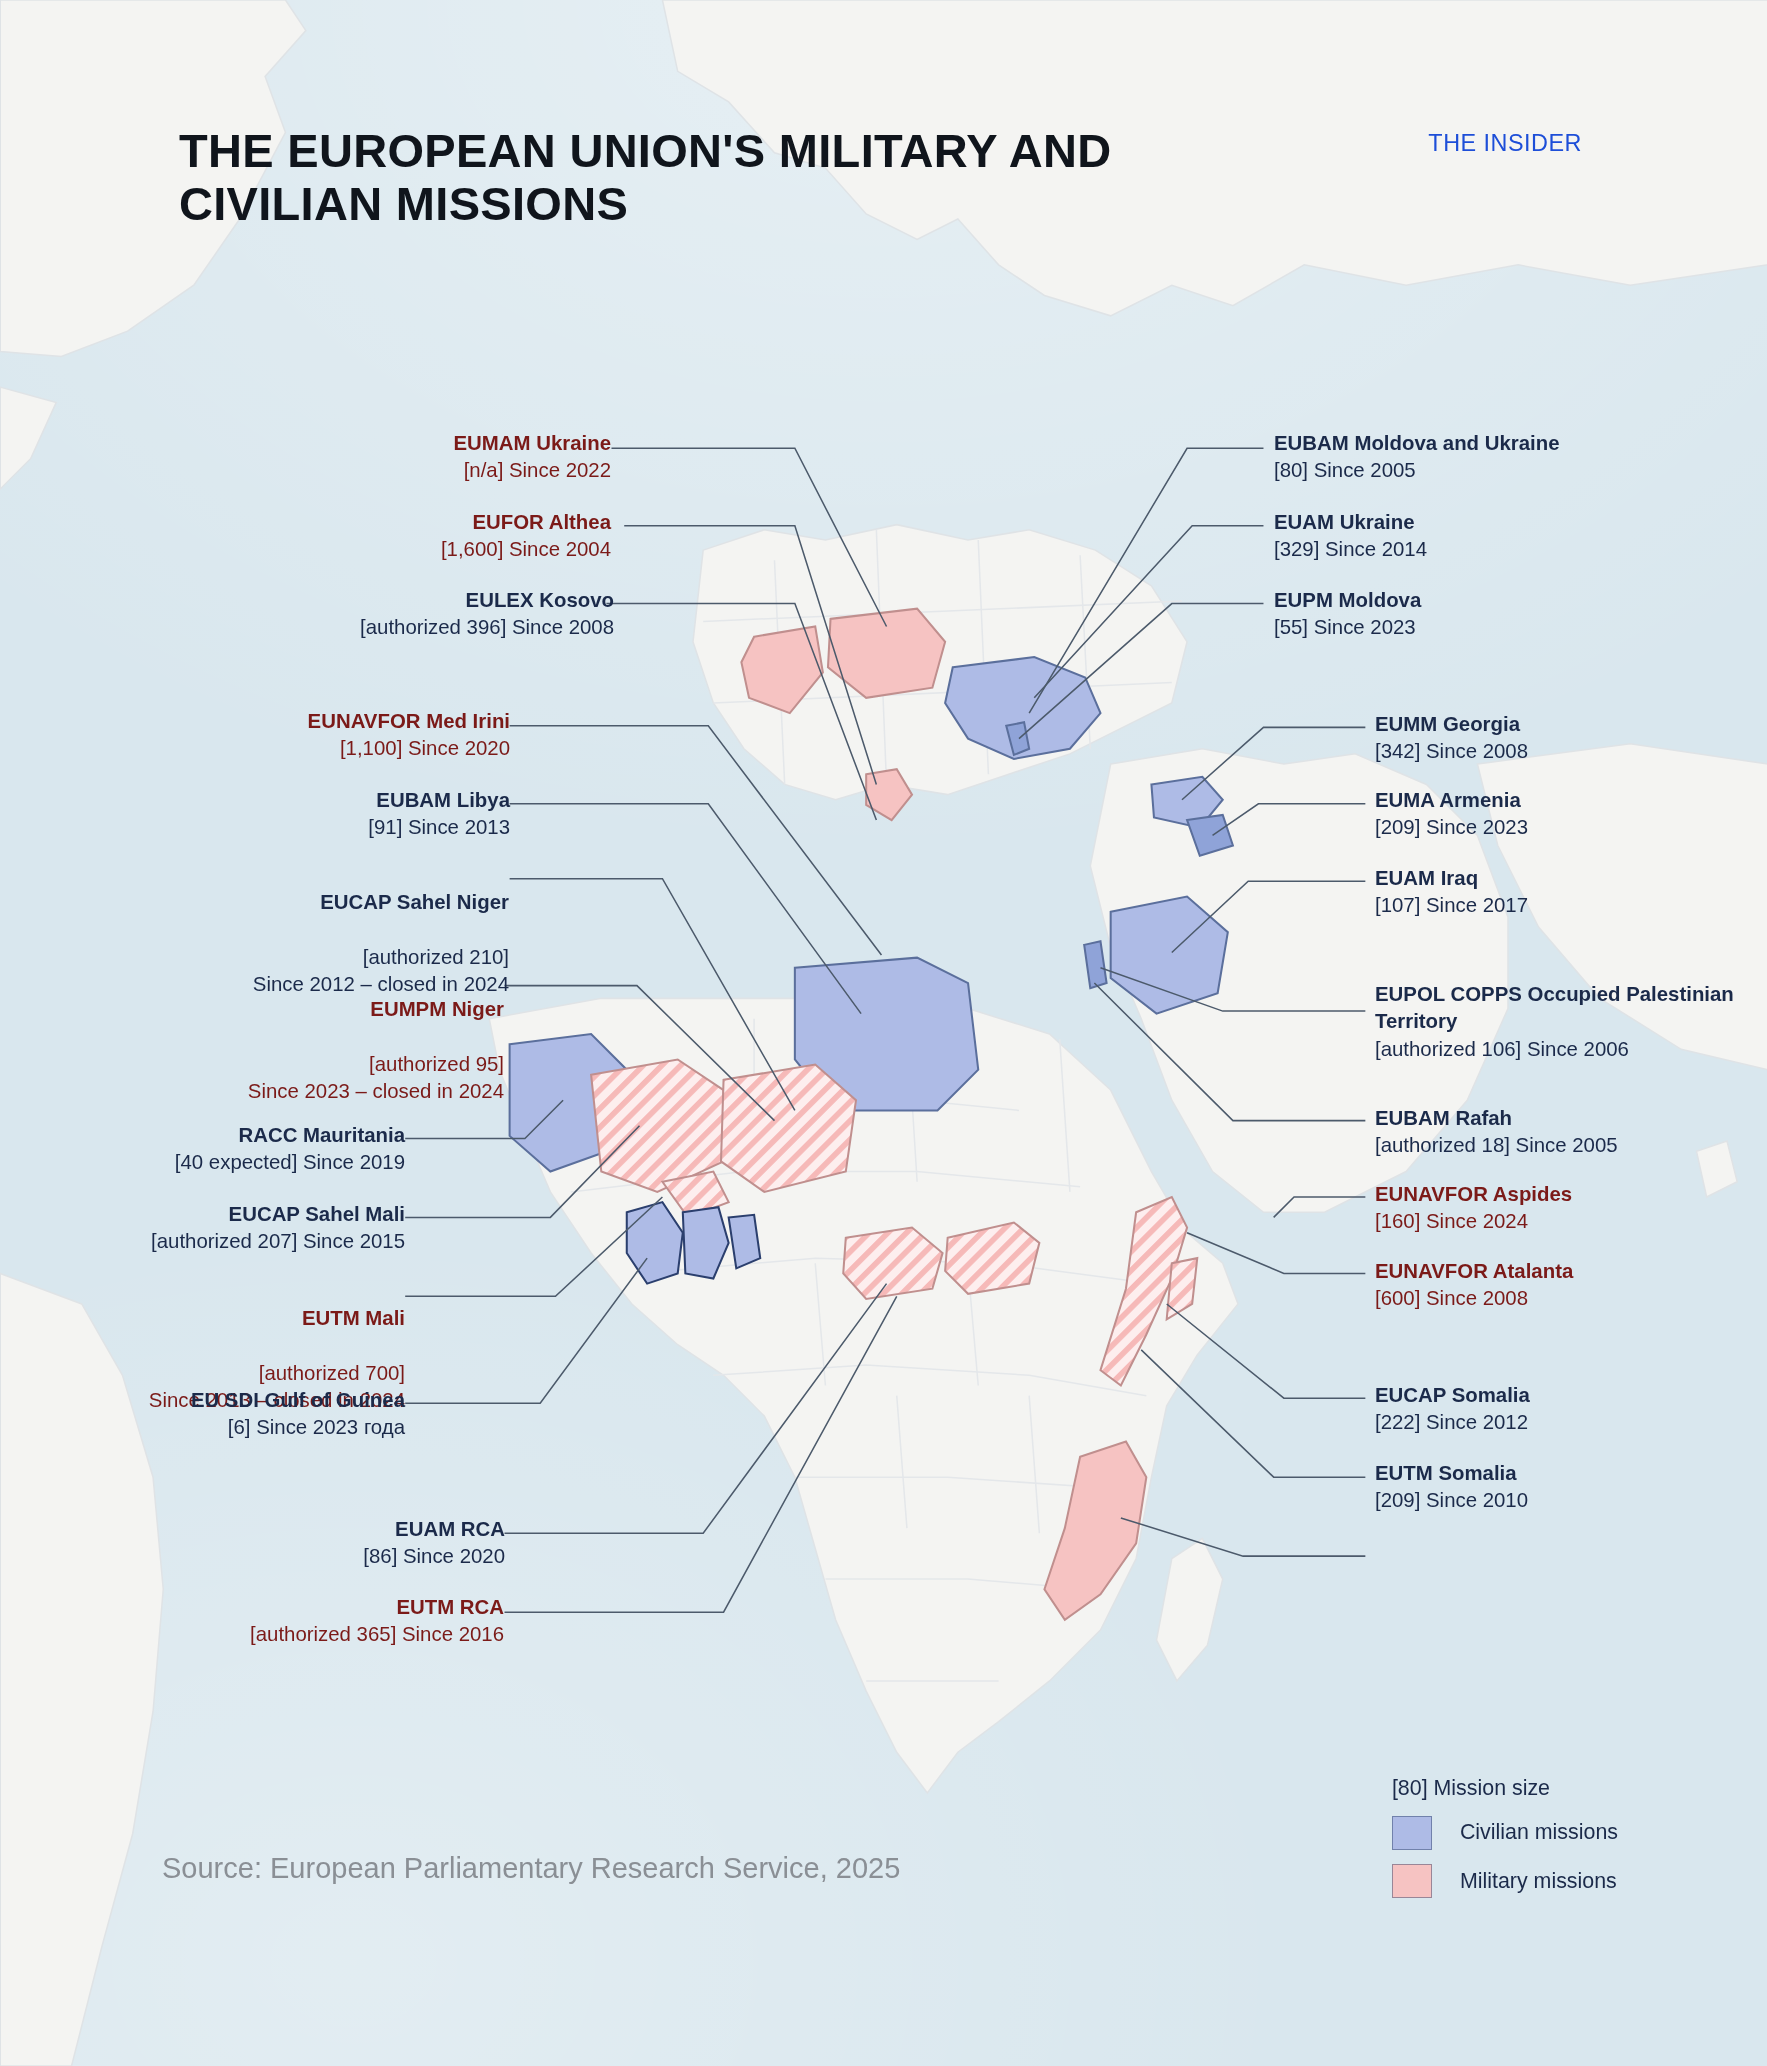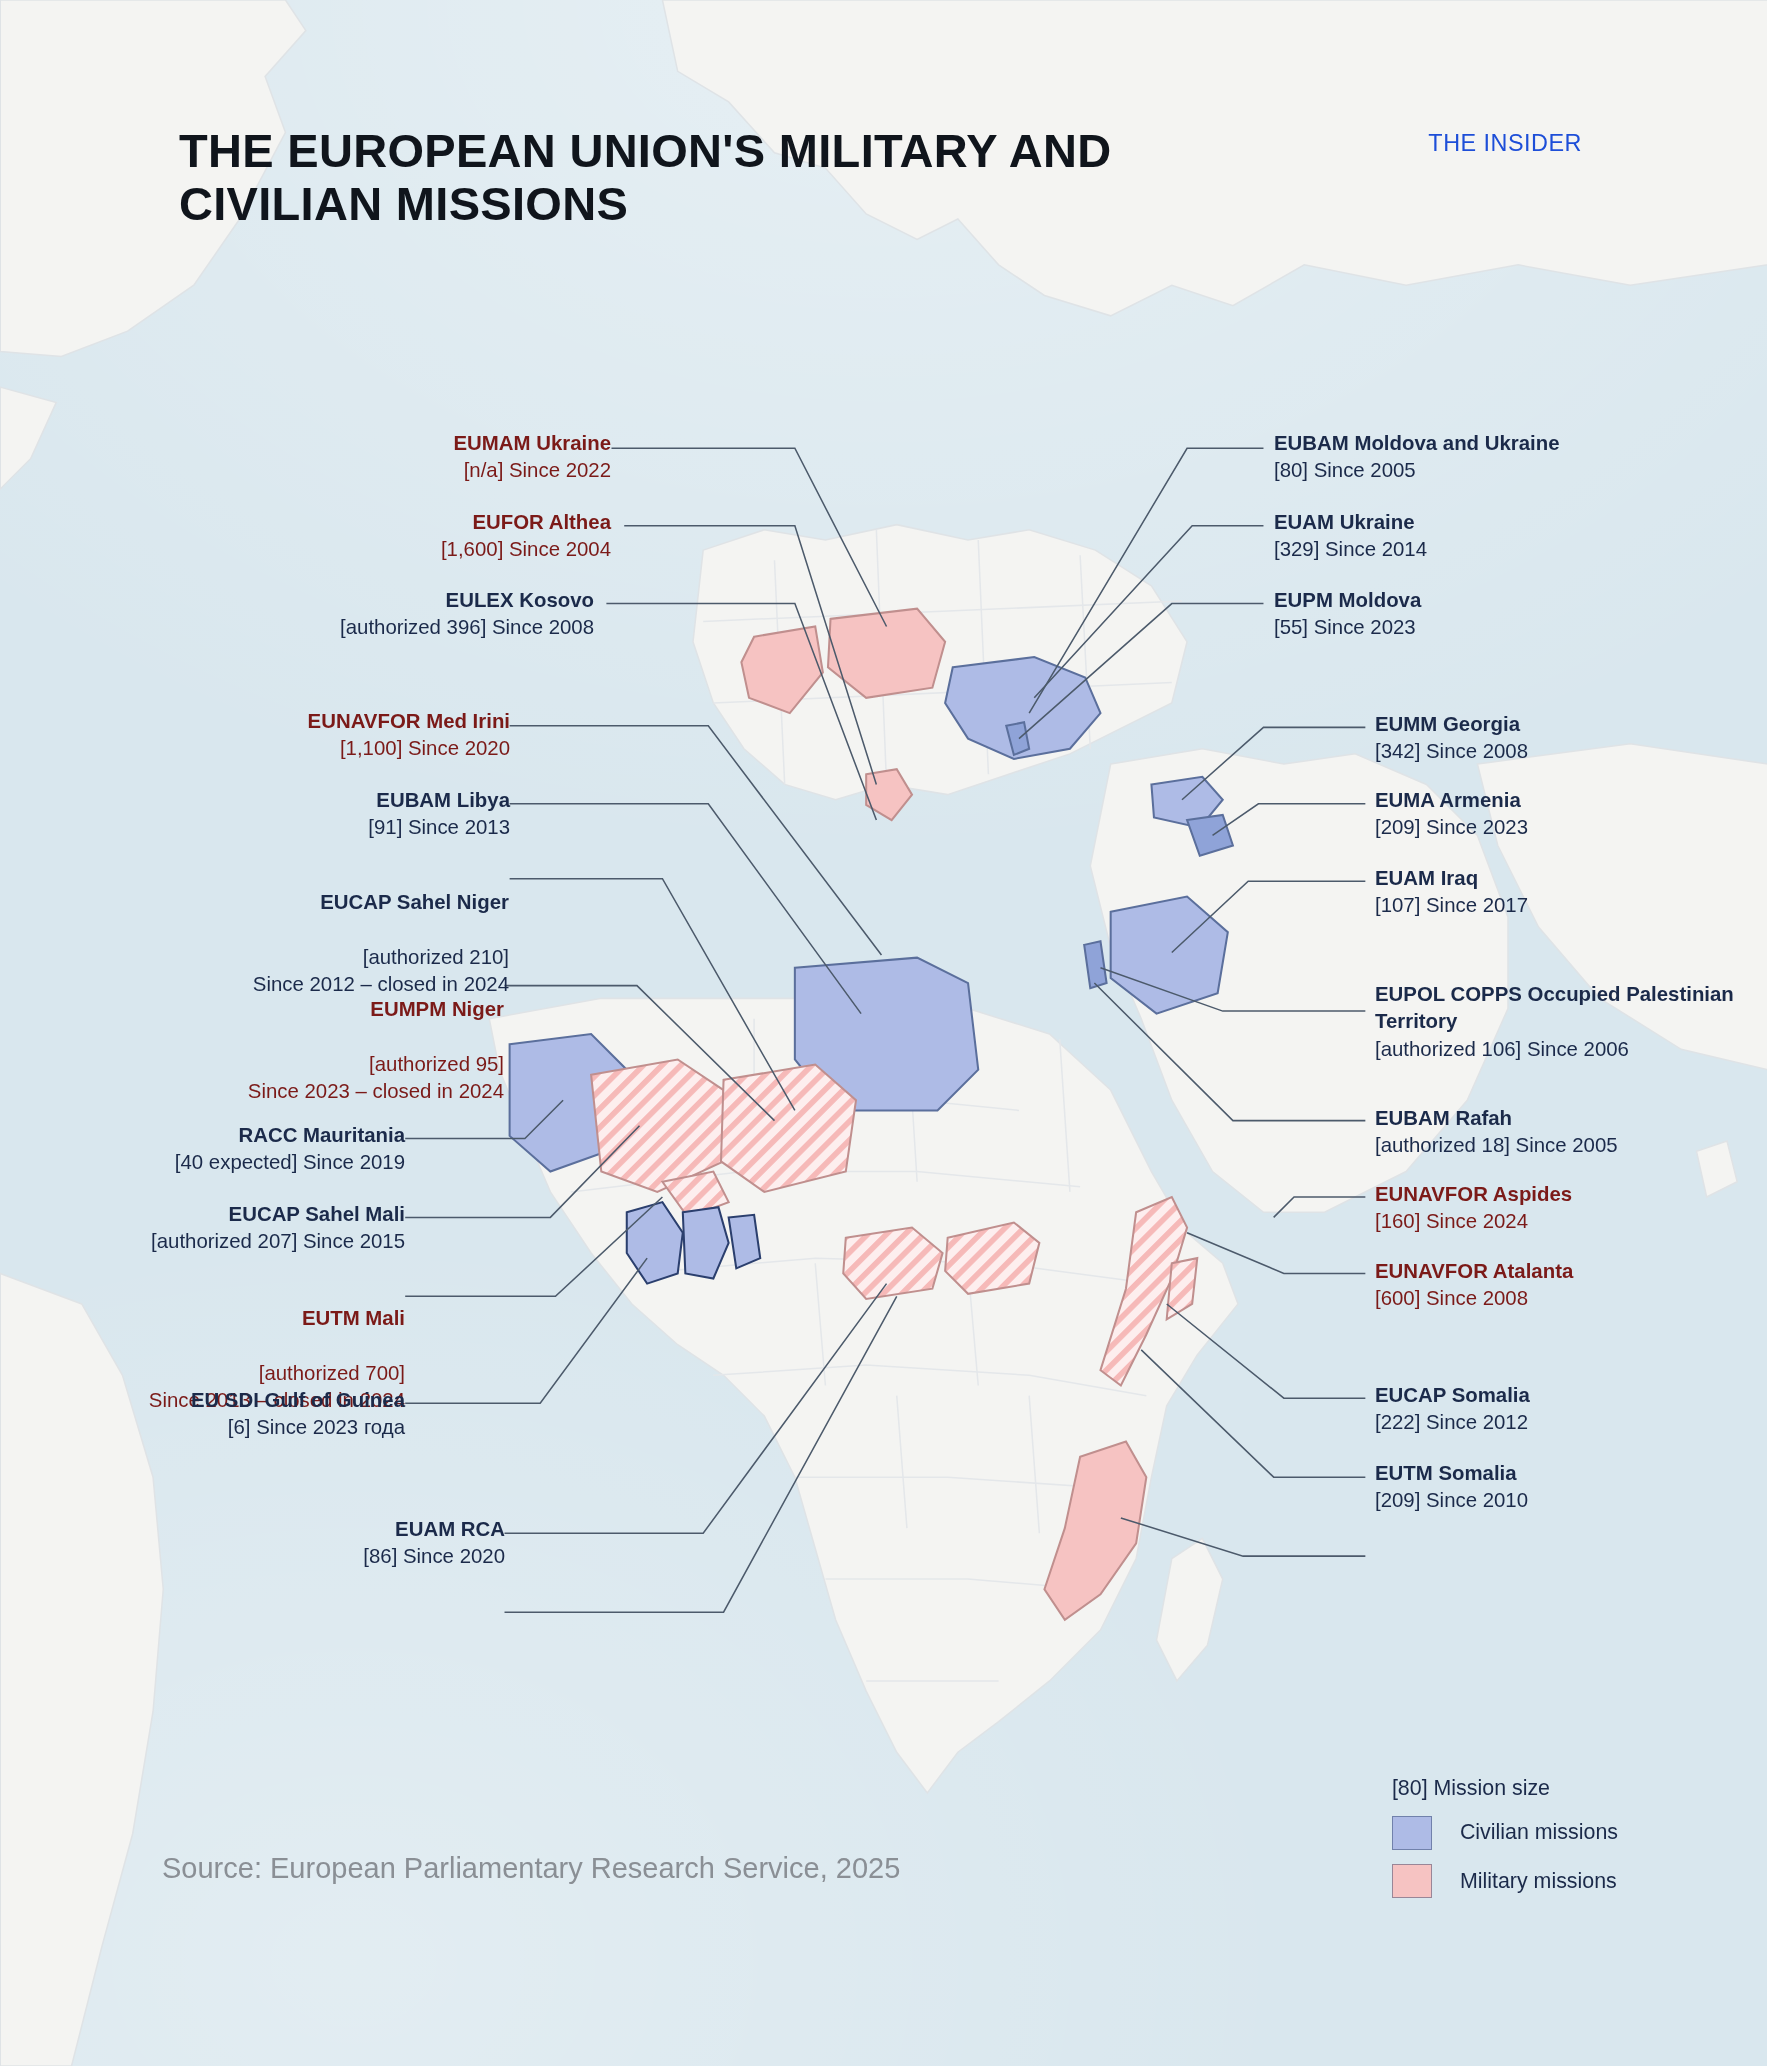--- a/index.html
+++ b/index.html
@@ -214,21 +214,21 @@
   <div class="brand">THE INSIDER</div>
 
   <div class="lbl left mil" style="left:316px;top:430px;width:295px;">
     <span class="name">EUMAM Ukraine</span>
     <span class="meta">[n/a] Since 2022</span>
   </div>
   <div class="lbl left mil" style="left:316px;top:509px;width:295px;">
     <span class="name">EUFOR Althea</span>
     <span class="meta">[1,600] Since 2004</span>
   </div>
-  <div class="lbl left civ" style="left:268px;top:587px;width:326px;">
+  <div class="lbl left civ" style="left:288px;top:587px;width:326px;">
     <span class="name">EULEX Kosovo</span>
     <span class="meta">[authorized 396] Since 2008</span>
   </div>
   <div class="lbl left mil" style="left:194px;top:708px;width:316px;">
     <span class="name">EUNAVFOR Med Irini</span>
     <span class="meta">[1,100] Since 2020</span>
   </div>
   <div class="lbl left civ" style="left:194px;top:787px;width:316px;">
     <span class="name">EUBAM Libya</span>
     <span class="meta">[91] Since 2013</span>
@@ -256,20 +256,24 @@
     <span class="meta">[authorized 700]
 Since 2013 – closed in 2024</span>
   </div>
   <div class="lbl left civ" style="left:71px;top:1387px;width:334px;">
     <span class="name">EU SDI Gulf of Guinea</span>
     <span class="meta">[6] Since 2023 года</span>
   </div>
   <div class="lbl left civ" style="left:194px;top:1516px;width:311px;">
     <span class="name">EUAM RCA</span>
     <span class="meta">[86] Since 2020</span>
+  </div>
+  <div class="lbl left mil" style="left:163px;top:1594px;width:341px;">
+    <span class="name">EUTM RCA</span>
+    <span class="meta">[authorized 365] Since 2016</span>
   </div>
 
   <div class="lbl right civ" style="left:1274px;top:430px;width:438px;">
     <span class="name">EUBAM Moldova and Ukraine</span>
     <span class="meta">[80] Since 2005</span>
   </div>
   <div class="lbl right civ" style="left:1274px;top:509px;width:438px;">
     <span class="name">EUAM Ukraine</span>
     <span class="meta">[329] Since 2014</span>
   </div>

